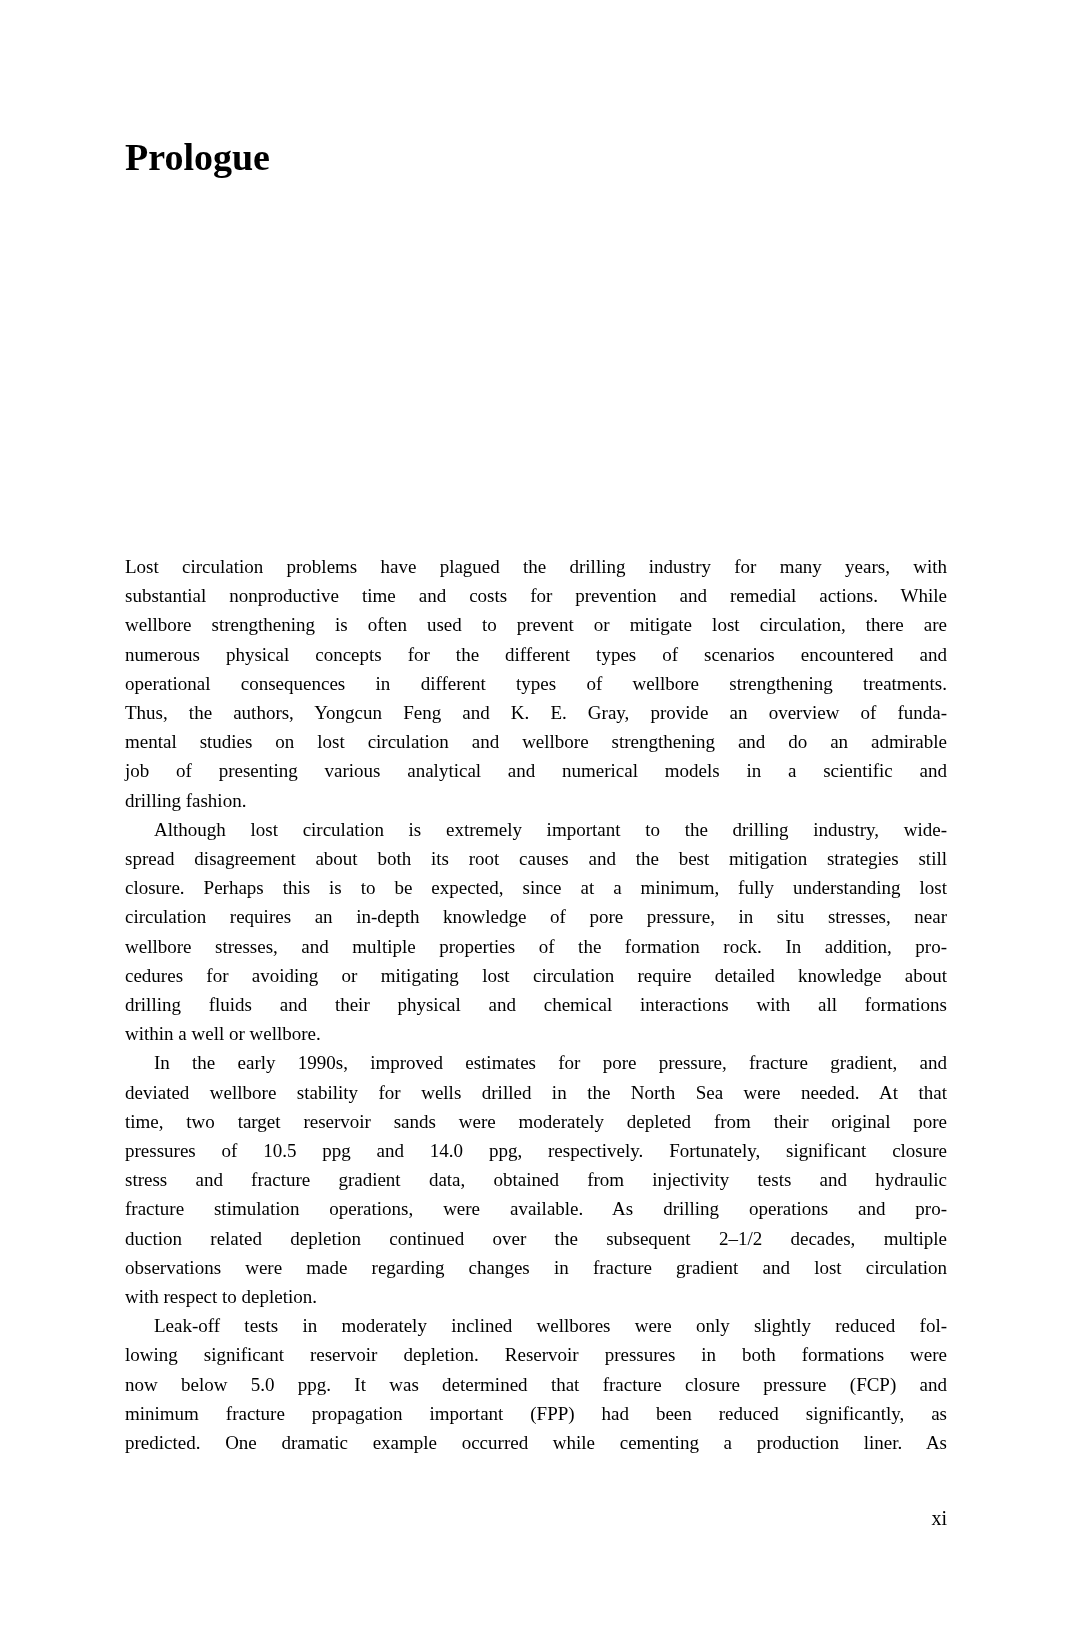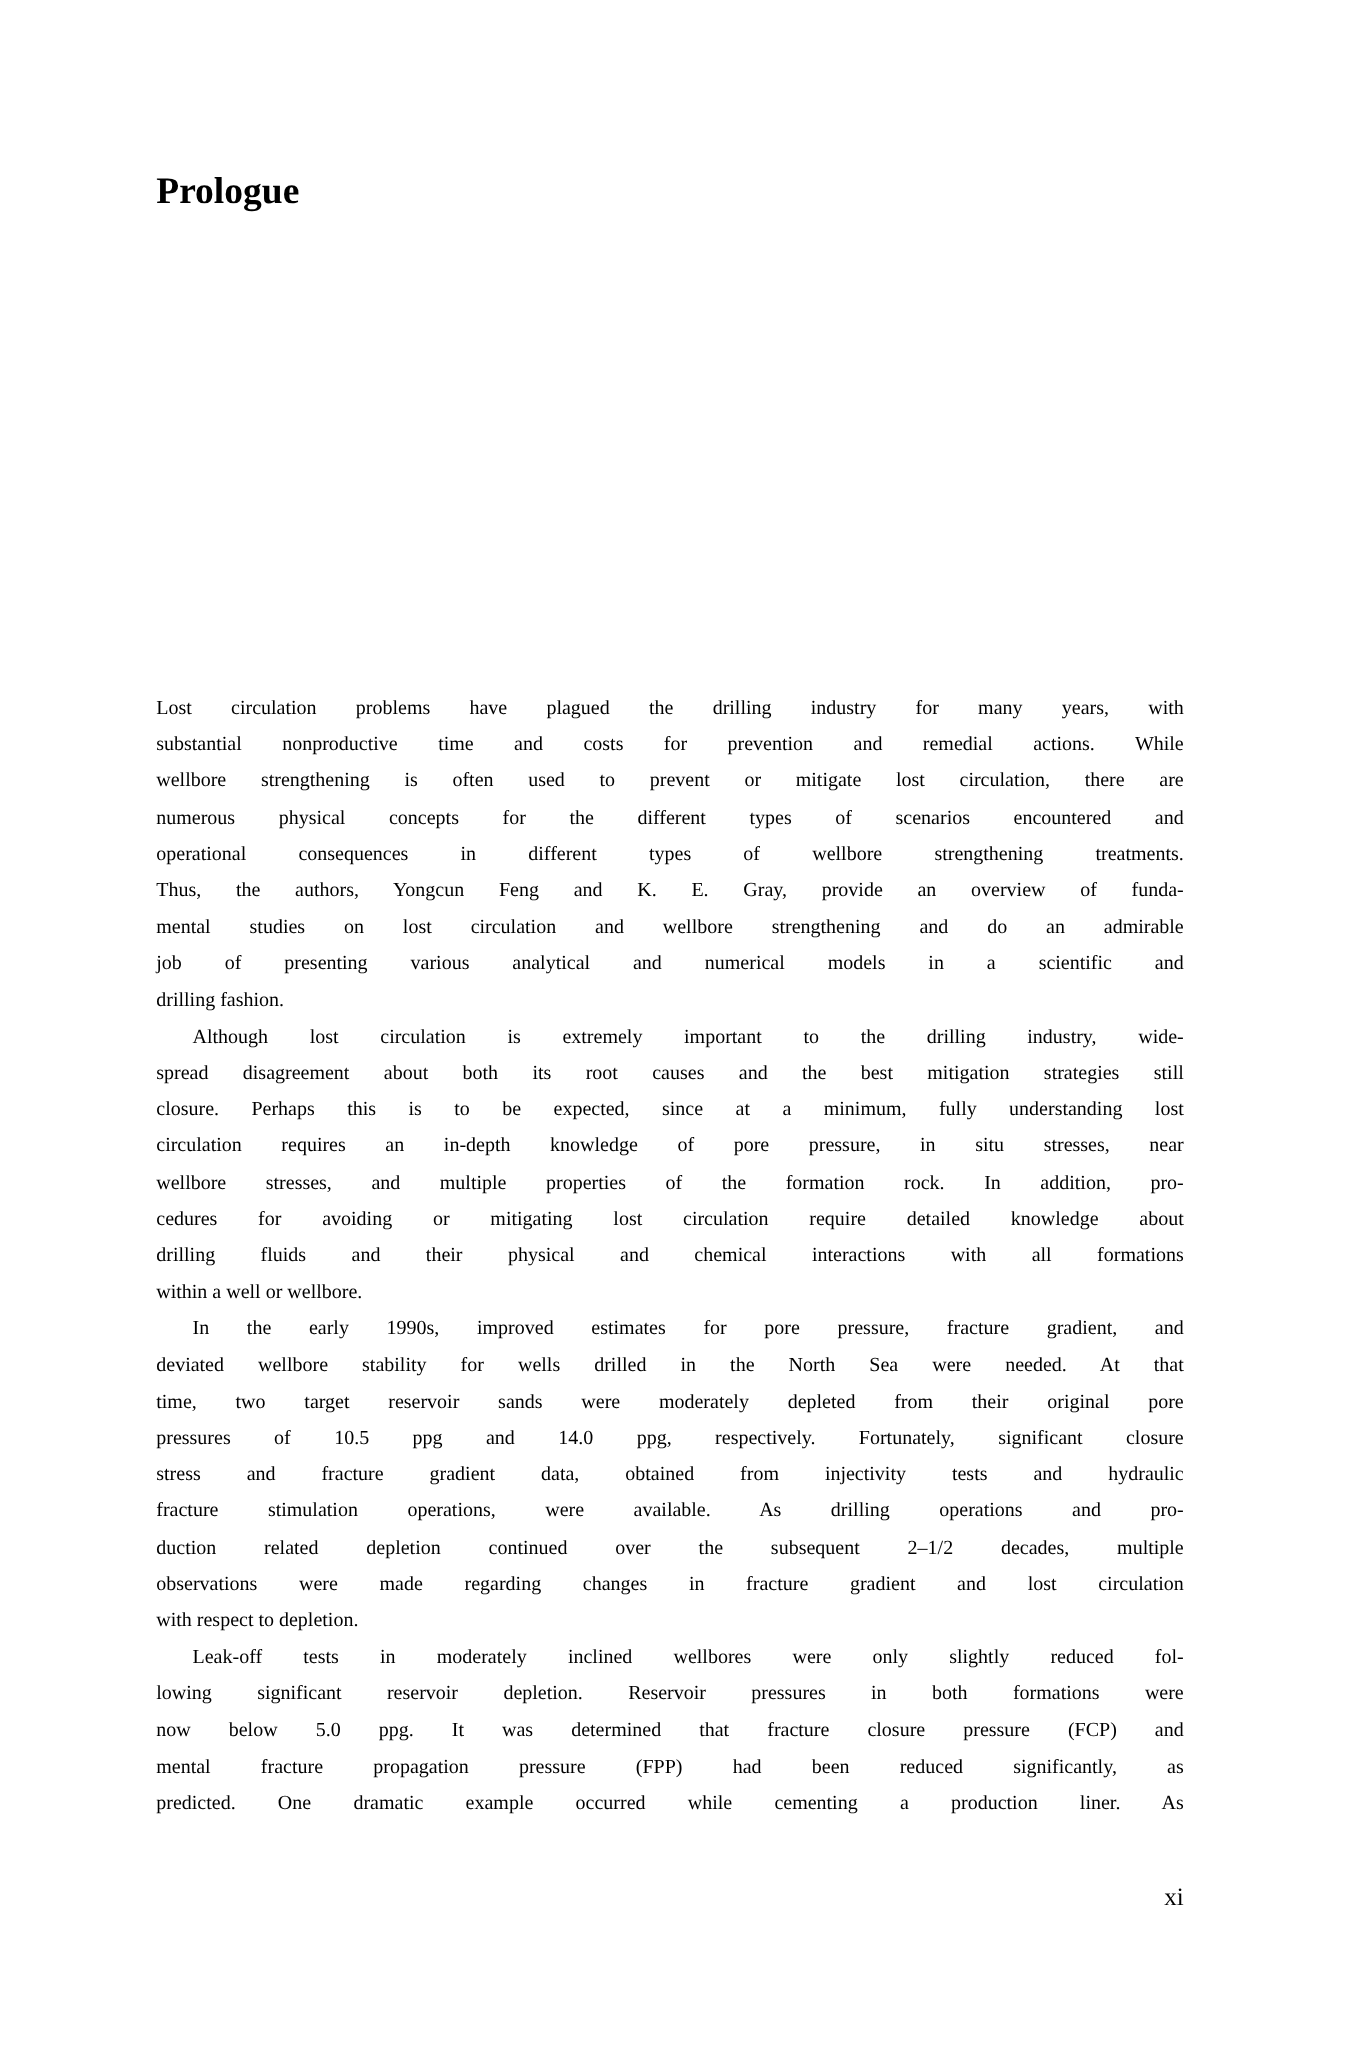--- a/index.html
+++ b/index.html
@@ -10,30 +10,30 @@
     height: 1637px;
     background: #ffffff;
     color: #000000;
     font-family: "Liberation Serif", "DejaVu Serif", serif;
     overflow: hidden;
   }
   .title {
     position: absolute;
     left: 125px;
     top: 138px;
-    font-size: 30px;
+    font-size: 38px;
     line-height: 1;
     font-weight: 700;
   }
   .body-text {
     position: absolute;
     left: 125px;
     top: 552px;
     width: 822px;
-    font-size: 16px;
+    font-size: 19px;
     line-height: 29.2px;
   }
   .para { margin: 0; }
   .line {
     text-align: justify;
     text-align-last: justify;
   }
   .line.no-stretch { text-align-last: left; }
   .line.indent { padding-left: 29px; }
   .pagenum {
@@ -81,18 +81,18 @@
         <div class="line">stress and fracture gradient data, obtained from injectivity tests and hydraulic</div>
         <div class="line">fracture stimulation operations, were available. As drilling operations and pro-</div>
         <div class="line">duction related depletion continued over the subsequent 2–1/2 decades, multiple</div>
         <div class="line">observations were made regarding changes in fracture gradient and lost circulation</div>
         <div class="line no-stretch">with respect to depletion.</div>
       </div>
       <div class="para">
         <div class="line indent">Leak-off tests in moderately inclined wellbores were only slightly reduced fol-</div>
         <div class="line">lowing significant reservoir depletion. Reservoir pressures in both formations were</div>
         <div class="line">now below 5.0 ppg. It was determined that fracture closure pressure (FCP) and</div>
-        <div class="line">mental fracture propagation pressure (FPP) had been reduced significantly, as</div>
+        <div class="line">minimum fracture propagation important (FPP) had been reduced significantly, as</div>
         <div class="line">predicted. One dramatic example occurred while cementing a production liner. As</div>
       </div>
     </main>
   <div class="pagenum">xi</div>
 </div>
 
 </body></html>

